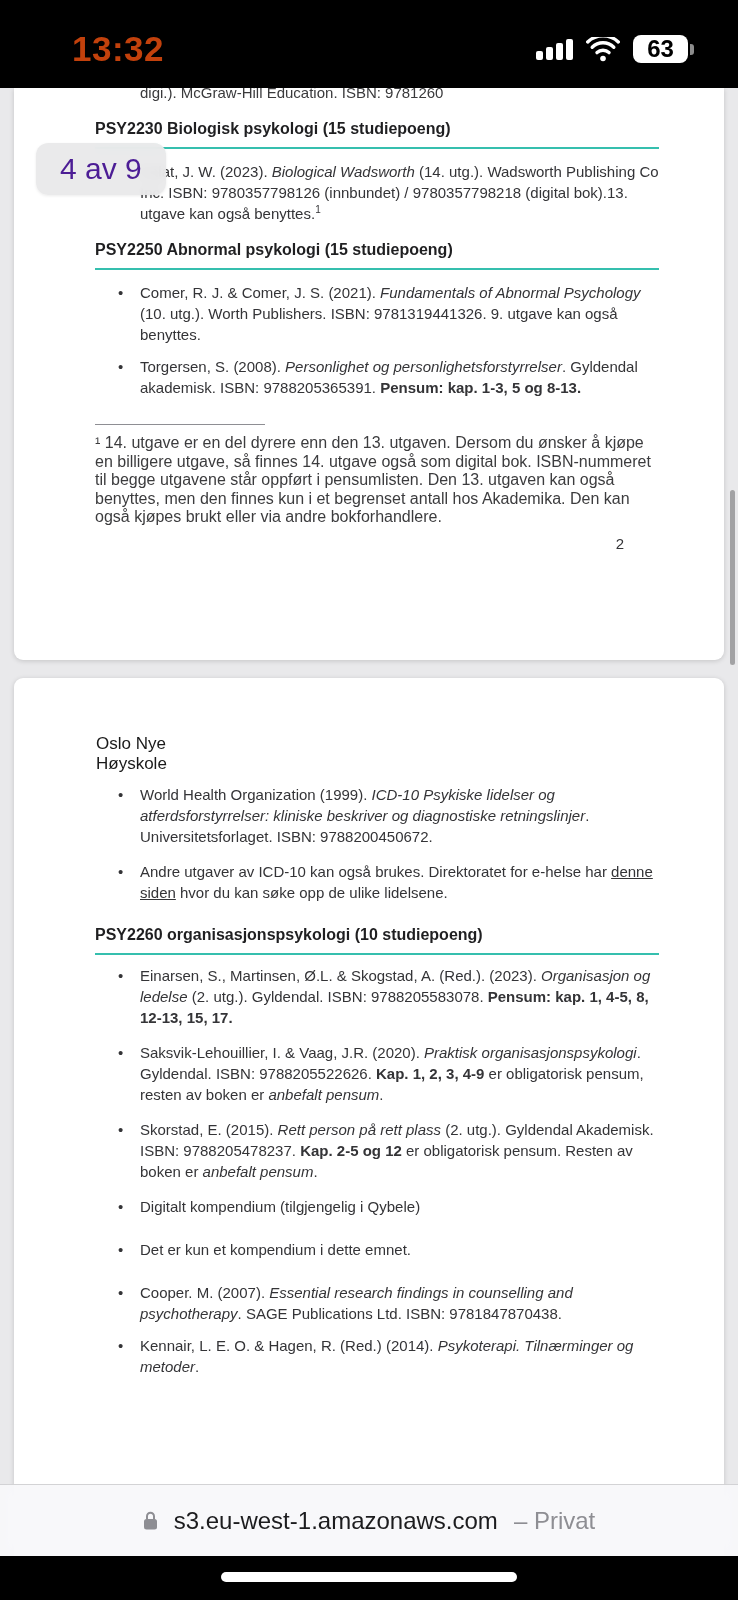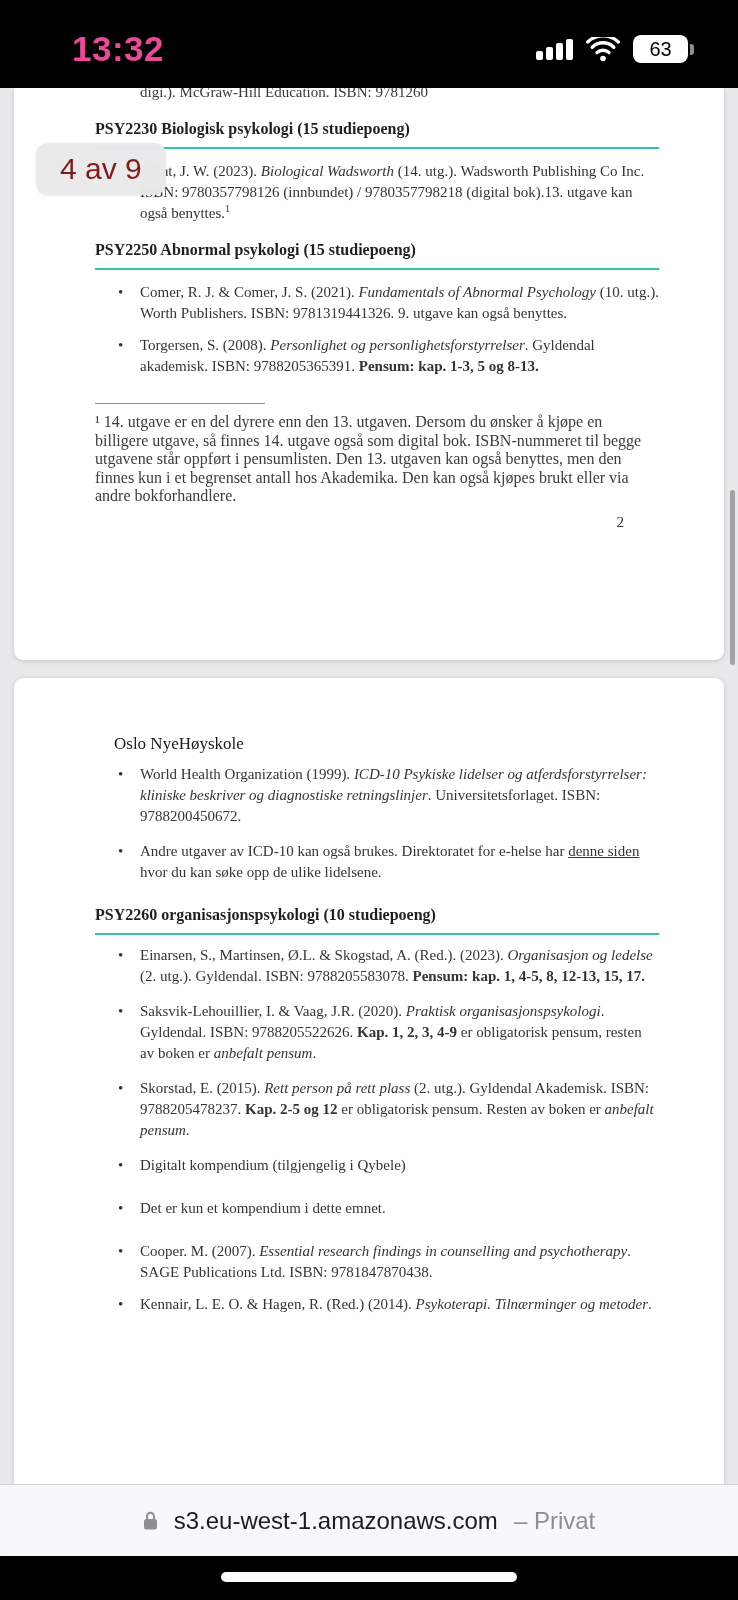--- a/index.html
+++ b/index.html
@@ -3,38 +3,38 @@
 <meta charset="utf-8">
 <style>
   * { margin:0; padding:0; box-sizing:border-box; }
   html,body { background:#000; }
   body { font-family:"Liberation Sans","DejaVu Sans",sans-serif; }
   .screen { position:relative; width:738px; height:1600px; background:#000; overflow:hidden; margin:0 auto; }
 
   
   .status-bar { position:absolute; top:0; left:0; width:738px; height:88px; background:#000;
     display:flex; align-items:center; justify-content:space-between; padding:10px 44px 0 72px; }
-  .sb-time { color:#ec4899; font-size:35px; font-weight:700; letter-spacing:.5px; }
+  .sb-time { color:#c2410c; font-size:35px; font-weight:700; letter-spacing:.5px; }
   .sb-icons { display:flex; align-items:center; gap:13px; }
   .signal { display:flex; align-items:flex-end; gap:3px; height:22px; }
   .signal i { display:block; width:7px; background:#fff; border-radius:2px; }
   .signal i:nth-child(1){height:9px;} .signal i:nth-child(2){height:13px;}
   .signal i:nth-child(3){height:17px;} .signal i:nth-child(4){height:21px;}
   .battery { display:flex; align-items:center; }
   .battery-body { width:55px; height:28px; background:#fff; border-radius:8px;
     display:flex; align-items:center; justify-content:center; }
-  .battery-num { font-size:20px; font-weight:400; color:#000; }
+  .battery-num { font-size:24px; font-weight:700; color:#000; }
   .battery-tip { width:4px; height:11px; background:rgba(255,255,255,.55); border-radius:0 3px 3px 0; margin-left:2px; }
 
   
   .viewport { position:absolute; top:88px; left:0; width:738px; height:1468px; background:#e9e9eb; overflow:hidden; }
   .page { position:absolute; left:14px; width:710px; background:#fff; box-shadow:0 1px 5px rgba(0,0,0,.16); }
   .page1 { top:0; height:572px; border-radius:0 0 9px 9px; overflow:hidden; }
   .page2 { top:590px; height:878px; border-radius:9px 9px 0 0; overflow:hidden; }
-  .page-inner { padding:0 65px 0 81px;font-family:Liberation Serif, serif; }
+  .page-inner { padding:0 65px 0 81px; }
 
   .clip-line { margin:-6px 0 0 45px; font-size:15px; line-height:21px; color:#3a3a3c; white-space:nowrap; overflow:hidden; }
   .doc-title { margin-top:34px; font-size:20.5px; line-height:25px; font-weight:700; color:#1f1f21;
     padding-bottom:9px; border-bottom:2.5px solid #35bfae; text-indent:70px; }
   .doc-section { margin-top:16px; }
   .page2 .doc-section { margin-top:22px; }
   .doc-heading { font-size:16px; line-height:19px; font-weight:700; color:#1f1f21;
     padding-bottom:9px; border-bottom:2px solid #35bfae; }
   .bullets { margin-top:12px; }
   .page2 .bullets { margin-top:10px; }
@@ -47,28 +47,28 @@
   .rich-u { text-decoration:underline; }
   .rich-sup { vertical-align:super; font-size:10px; line-height:0; }
 
   .footnote { margin-top:26px; }
   .footnote-rule { width:170px; height:1px; background:#8e8e93; }
   .footnote-text { margin-top:9px; font-size:16px; line-height:18.5px; color:#3c3c3e; }
   .page-number { margin-top:8px; text-align:right; padding-right:35px; font-size:15px; color:#343437; }
 
   .logo { margin-top:56px; display:flex; align-items:center; }
   .logo-mark { font-size:44px; font-weight:900; letter-spacing:-1px; color:#111; }
-  .logo-name { display:flex; flex-direction:row; margin-left:19px; font-size:17px; line-height:20px; color:#1a1a1a; }
+  .logo-name { display:flex; flex-direction:column; margin-left:1px; font-size:17px; line-height:20px; color:#1a1a1a; }
   .intro-bullets { margin-top:26px; }
 
   .scroll-indicator { position:absolute; right:3px; top:402px; width:5px; height:175px;
     background:rgba(0,0,0,.3); border-radius:3px; }
   .page-pill { position:absolute; top:55px; left:36px; padding:9px 24px; border-radius:12px;
     background:rgba(232,232,234,.93); backdrop-filter:blur(6px); box-shadow:0 1px 3px rgba(0,0,0,.08);
-    font-size:30px; color:#7f1d1d; }
+    font-size:30px; color:#4c1d95; }
 
   
   .bottom-bar { position:absolute; top:1484px; left:0; width:738px; height:72px;
     background:rgba(248,248,250,.95); backdrop-filter:blur(10px);
     border-top:0.5px solid rgba(60,60,67,.2);
     display:flex; align-items:center; justify-content:center; gap:16px; }
   .url-domain { font-size:24px; color:#1c1c1e; }
   .url-privat { font-size:24px; color:#8e8e93; }
 
   .home-area { position:absolute; top:1556px; left:0; width:738px; height:44px; background:#000; }

